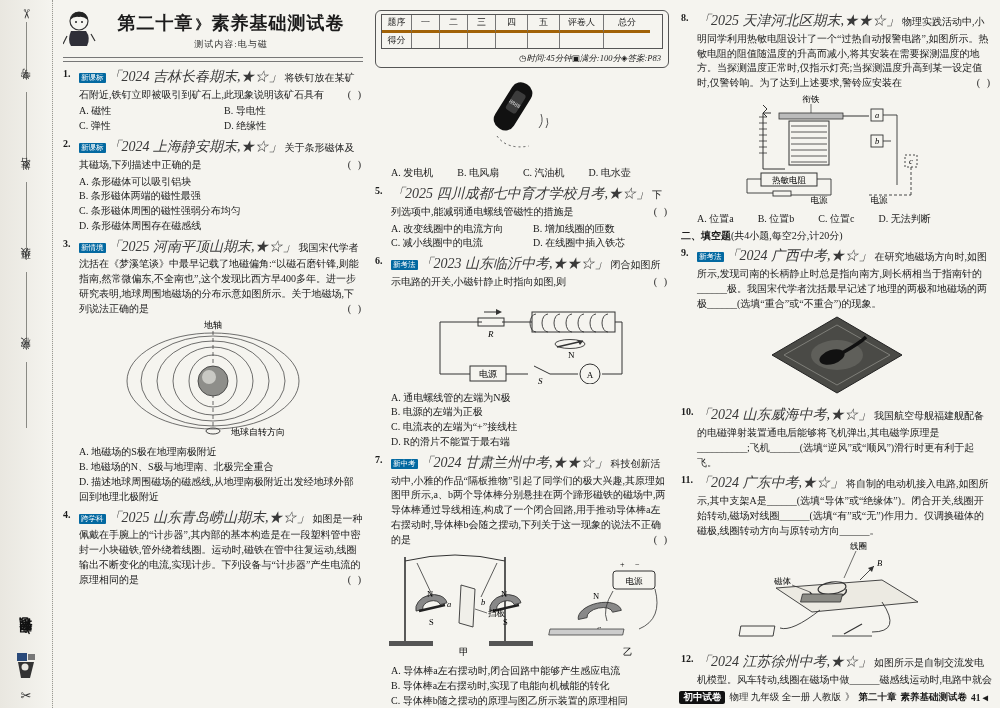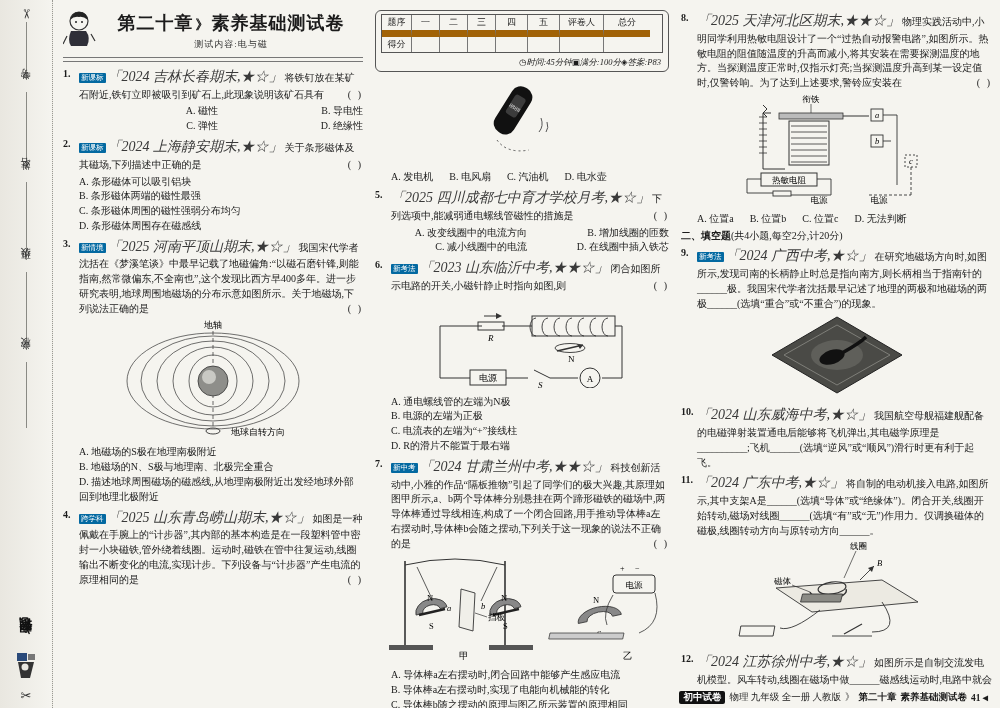--- a/index.html
+++ b/index.html
@@ -37,29 +37,29 @@
   .section .light{font-weight:normal;}
   
   .q{display:flex;margin:3px 0 2px 0;}
   .qnum{width:16px;font-weight:bold;flex:0 0 auto;}
   .qbody{flex:1;min-width:0;}
   .badge{display:inline-block;background:#0369a1;color:#fff;font-size:7.5px;line-height:10px;
          padding:0 2px;border-radius:1px;margin-right:2px;vertical-align:1px;}
   .src{font-size:14px;color:#3a3a3a;margin-right:2px;font-style:italic;}
   .paren{float:right;letter-spacing:2px;}
   .opts{margin:1px 0 0 16px;}
-  .opts-2col{display:grid;grid-template-columns:1fr 1fr;column-gap:6px;margin-left:16px;text-align:right;}
-  .opts-row{display:flex;gap:16px;margin-left:16px;flex-wrap:wrap;}
+  .opts-2col{display:grid;grid-template-columns:1fr 1fr;column-gap:6px;margin-left:16px;}
+  .opts-row{display:flex;gap:24px;margin-left:16px;flex-wrap:wrap;}
   .opt{display:block;}
   .fig{text-align:center;margin:2px auto;}
   
   .score-box{border:1px solid #555;border-radius:6px;padding:3px 5px 2px 5px;margin:2px 0 6px 0;}
   .score-grid{display:grid;grid-template-columns:30px 28px 28px 28px 32px 32px 44px 46px;
               border:1px solid #555;}
-  .score-grid div{border-right:1px solid #777;border-bottom:7px solid #a16207;height:15px;
+  .score-grid div{border-right:1px solid #777;border-bottom:3px solid #a16207;height:15px;
                   text-align:center;font-size:9px;line-height:15px;}
   .score-grid div:nth-child(8n){border-right:none;}
   .score-grid div:nth-child(n+9){border-bottom:none;}
   .score-meta{display:flex;justify-content:flex-end;font-size:8.5px;margin-top:3px;padding:0 2px;font-style:italic;}
   
   .footer{position:absolute;right:10px;bottom:4px;display:flex;align-items:center;gap:4px;
           font-size:9.5px;white-space:nowrap;}
   .footer .fbadge{background:#111;color:#fff;padding:0 4px;border-radius:2px;font-weight:bold;}
   .footer b{font-weight:bold;}
   svg text{font-family:"Liberation Serif","DejaVu Serif",serif;}

